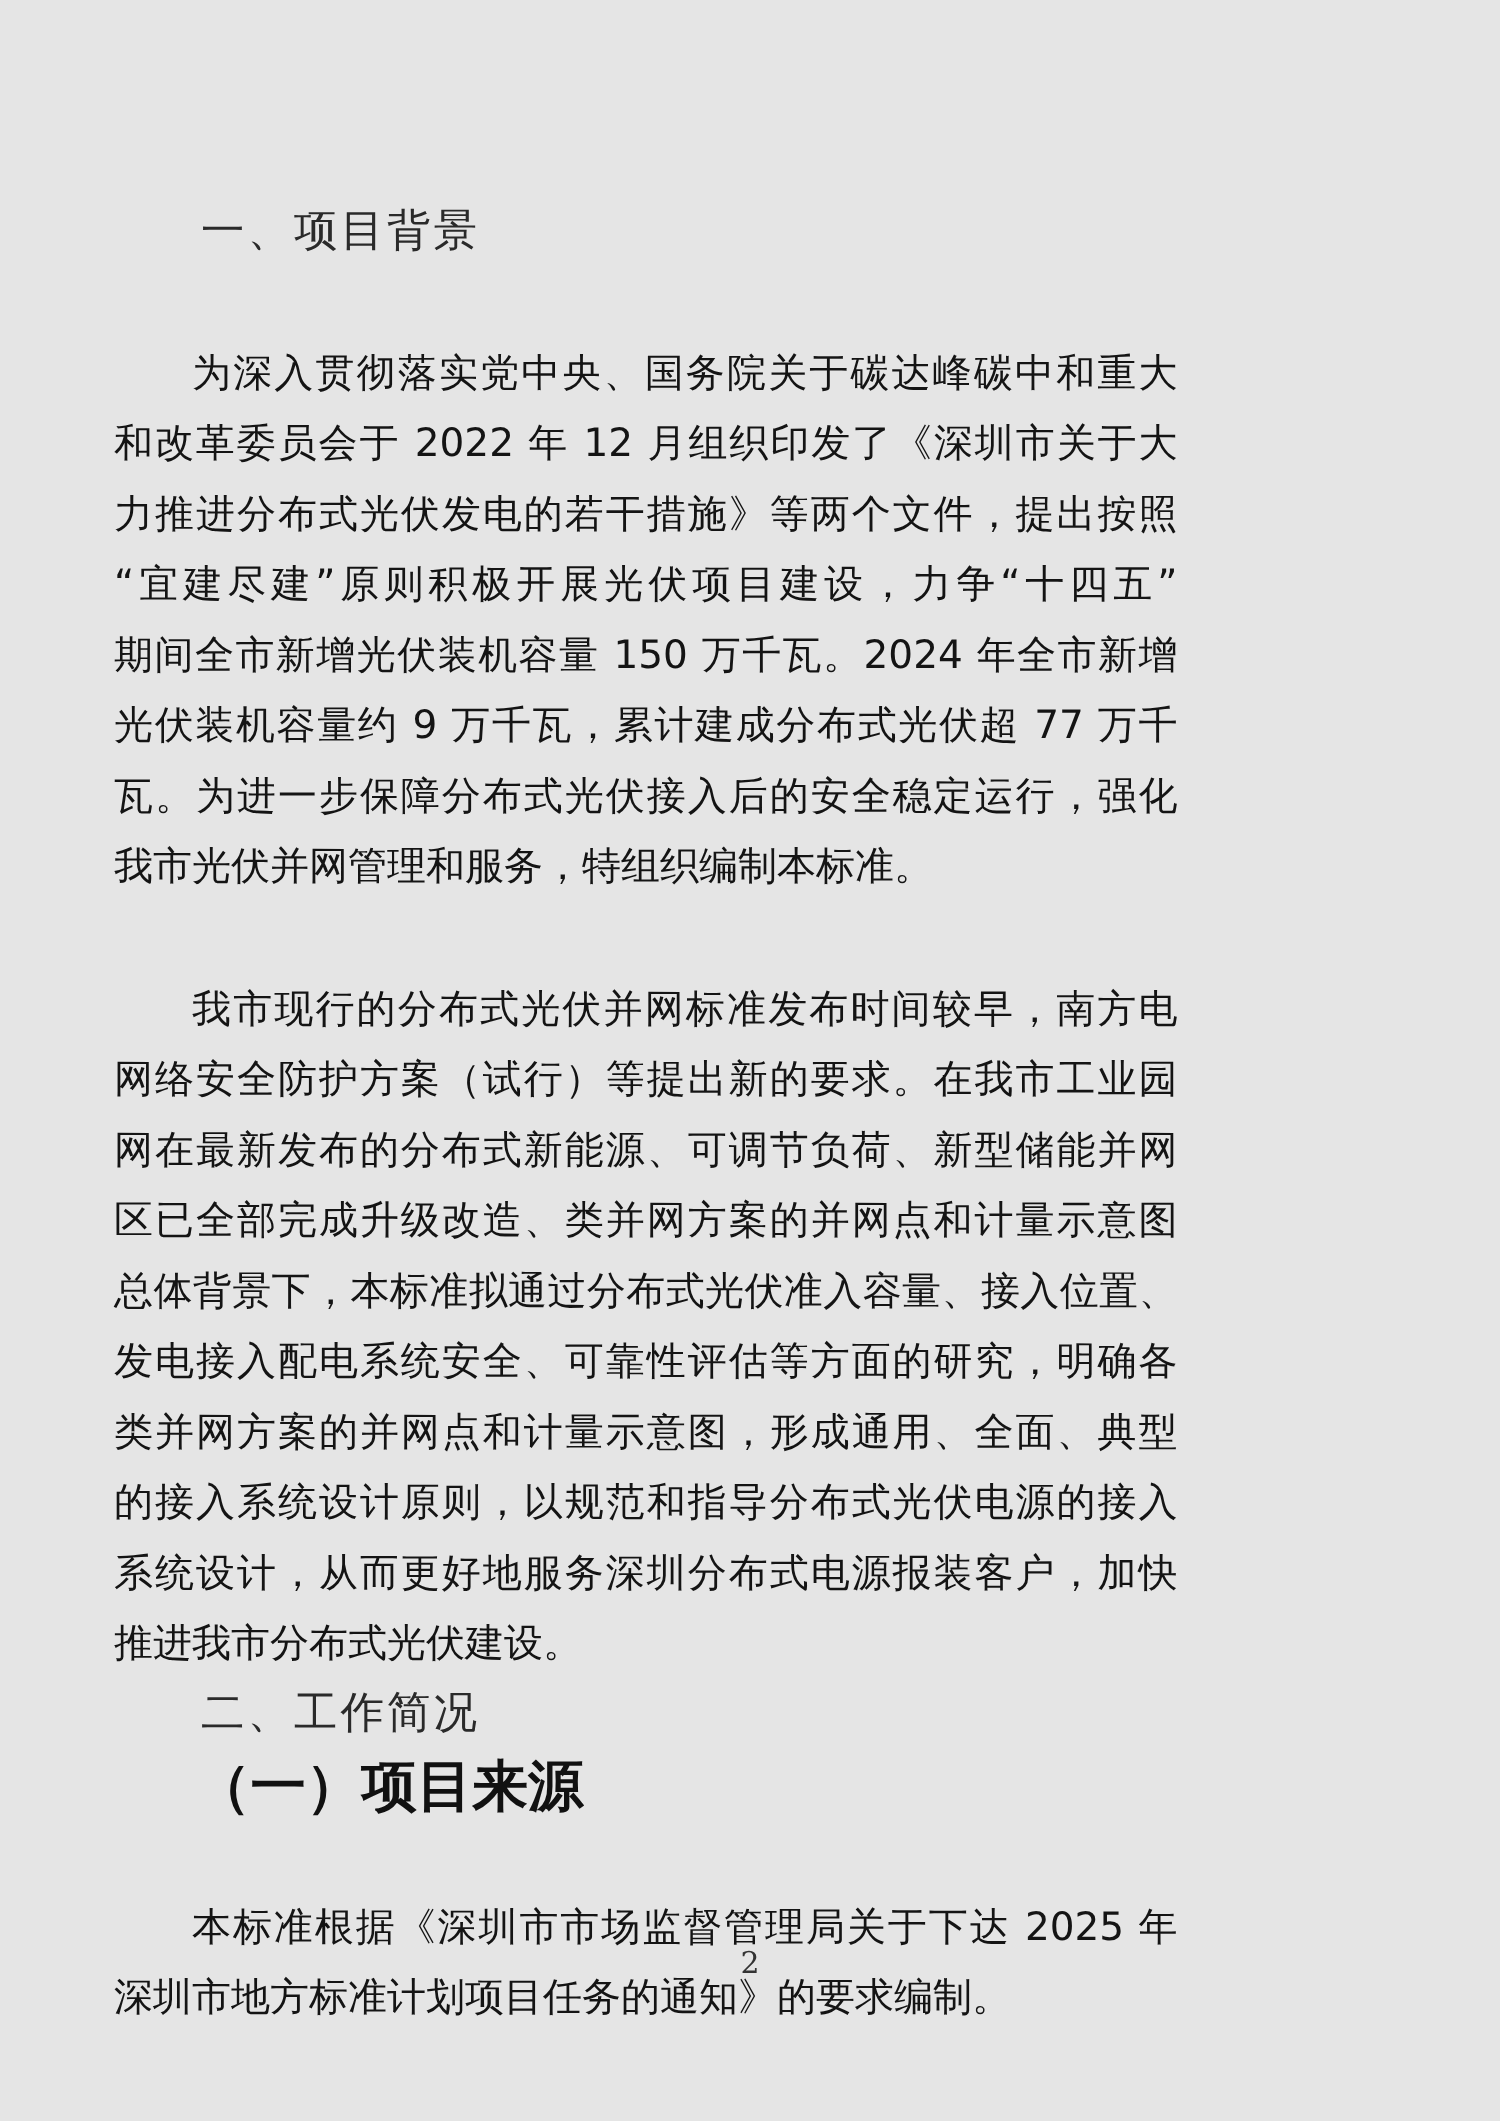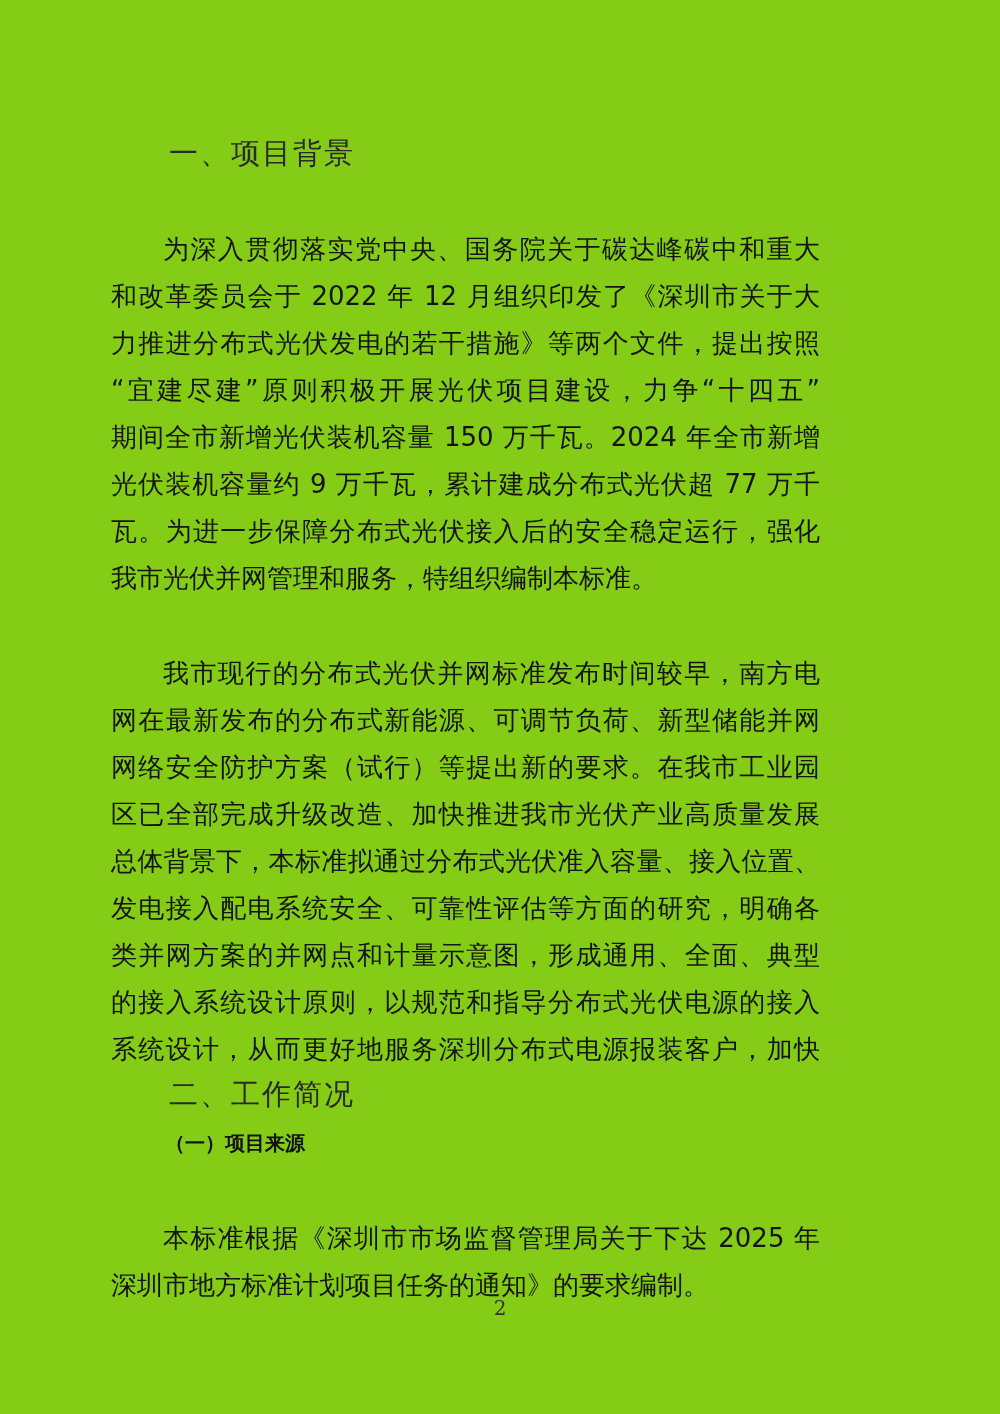--- a/index.html
+++ b/index.html
@@ -10,43 +10,43 @@
     position: relative;
     font-family: "DejaVu Sans", sans-serif;
     color: #1c1c1c;
     overflow: hidden;
   }
   .page {
     position: absolute;
     left: 0; top: 0;
     width: 1000px;
     height: 1414px;
-    background: #84cc16;
-    padding: 128px 143px 0 111px;
+    background: #e5e5e5;
+    padding: 128px 143px 0 76px;
   }
   .content {
     width: 709px;
   }
   
   .sec-heading {
     font-family: "DejaVu Serif", "Liberation Serif", serif;
     font-weight: normal;
     font-size: 29px;
     line-height: 50px;
     height: 50px;
     color: #2a2a2a;
     padding-left: 58px;
     letter-spacing: 2px;
   }
   .sec-heading.lower { line-height: 47px; height: 47px; font-family: Liberation Mono, monospace; }
   
   .sub-heading {
     font-family: "DejaVu Sans", "Liberation Sans", sans-serif;
     font-weight: 600;
-    font-size: 20px;
+    font-size: 37px;
     line-height: 47px;
     height: 47px;
     color: #111;
     padding-left: 54px;
   }
   
   .para { width: 709px; }
   .line {
     font-size: 26px;
     font-weight: 500;
@@ -86,28 +86,29 @@
       <div class="line">力推进分布式光伏发电的若干措施》等两个文件，提出按照</div>
       <div class="line">“宜建尽建”原则积极开展光伏项目建设，力争“十四五”</div>
       <div class="line">期间全市新增光伏装机容量 150 万千瓦。2024 年全市新增</div>
       <div class="line">光伏装机容量约 9 万千瓦，累计建成分布式光伏超 77 万千</div>
       <div class="line">瓦。为进一步保障分布式光伏接入后的安全稳定运行，强化</div>
       <div class="line last">我市光伏并网管理和服务，特组织编制本标准。</div>
     </div>
 
     <div class="para">
       <div class="line first">我市现行的分布式光伏并网标准发布时间较早，南方电</div>
+      <div class="line">网络安全防护方案（试行）等提出新的要求。在我市工业园</div>
       <div class="line">网在最新发布的分布式新能源、可调节负荷、新型储能并网</div>
-      <div class="line">网络安全防护方案（试行）等提出新的要求。在我市工业园</div>
-      <div class="line">区已全部完成升级改造、加快推进我市光伏产业高质量发展</div>
+      <div class="line">区已全部完成升级改造、类并网方案的并网点和计量示意图</div>
       <div class="line">总体背景下，本标准拟通过分布式光伏准入容量、接入位置、</div>
       <div class="line">发电接入配电系统安全、可靠性评估等方面的研究，明确各</div>
       <div class="line">类并网方案的并网点和计量示意图，形成通用、全面、典型</div>
       <div class="line">的接入系统设计原则，以规范和指导分布式光伏电源的接入</div>
       <div class="line">系统设计，从而更好地服务深圳分布式电源报装客户，加快</div>
+      <div class="line last">推进我市分布式光伏建设。</div>
     </div>
 
     <div class="sec-heading lower">二、工作简况</div>
 
     <div class="sub-heading">（一）项目来源</div>
 
     <div class="para">
       <div class="line first">本标准根据《深圳市市场监督管理局关于下达 2025 年</div>
       <div class="line last">深圳市地方标准计划项目任务的通知》的要求编制。</div>
     </div>

